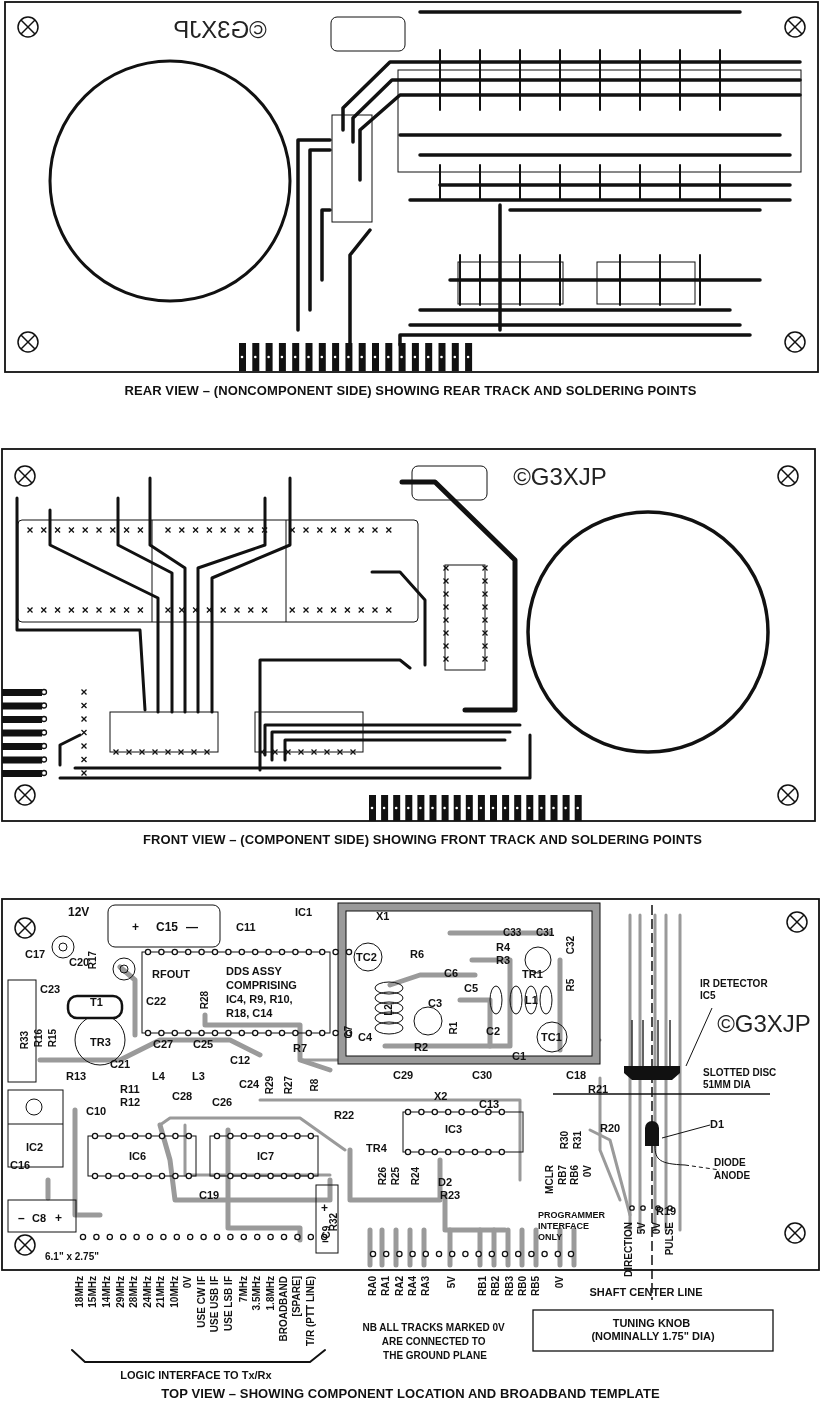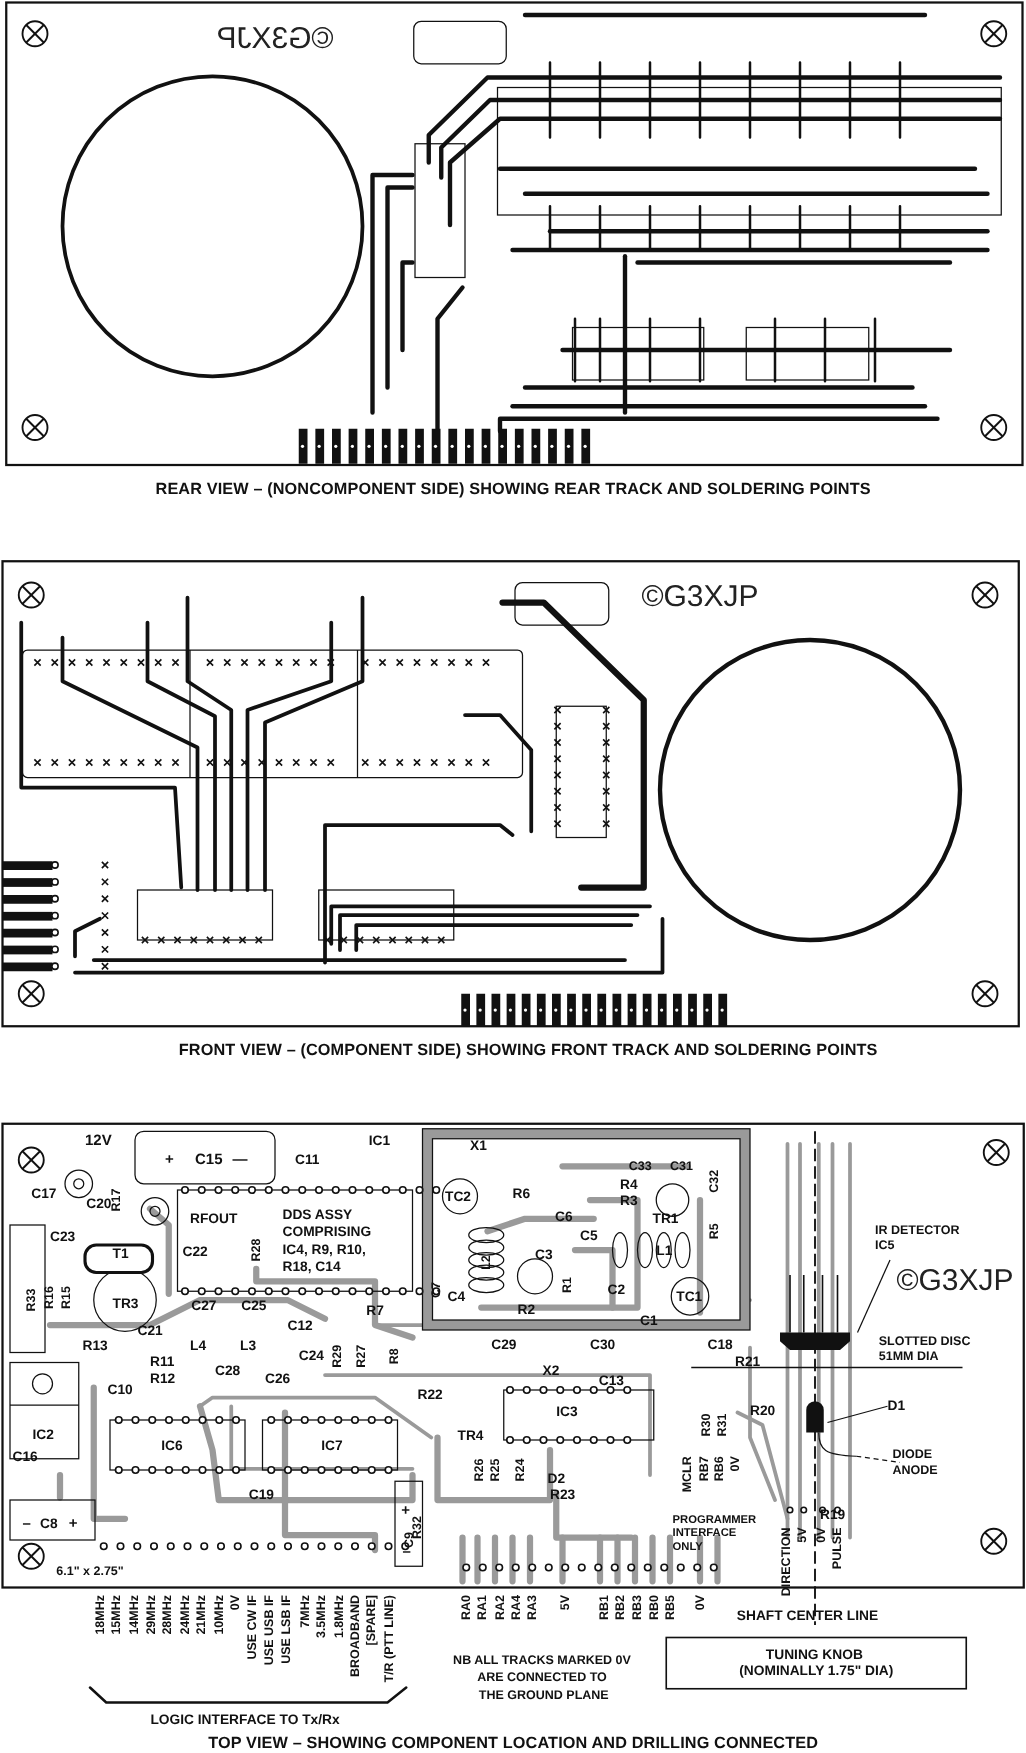--- a/index.html
+++ b/index.html
@@ -661,13 +661,13 @@
         <text class="lbl" font-size="10" x="632" y="1222" transform="rotate(-90 632 1222)" text-anchor="end">DIRECTION</text>
         <text class="lbl" font-size="10" x="645" y="1222" transform="rotate(-90 645 1222)" text-anchor="end">5V</text>
         <text class="lbl" font-size="10" x="660" y="1222" transform="rotate(-90 660 1222)" text-anchor="end">0V</text>
         <text class="lbl" font-size="10" x="673" y="1222" transform="rotate(-90 673 1222)" text-anchor="end">PULSE</text>
       </g>
   </g>
 </svg>
 
 <div class="cap" style="top:383px;">REAR VIEW – (NONCOMPONENT SIDE) SHOWING REAR TRACK AND SOLDERING POINTS</div>
 <div class="cap" style="top:832px;padding-left:12px;">FRONT VIEW – (COMPONENT SIDE) SHOWING FRONT TRACK AND SOLDERING POINTS</div>
-<div class="cap" style="top:1386px;">TOP VIEW – SHOWING COMPONENT LOCATION AND DRILLING CONNECTED</div>
+<div class="cap" style="top:1386px;">TOP VIEW – SHOWING COMPONENT LOCATION AND BROADBAND TEMPLATE</div>
 
 </body></html>

